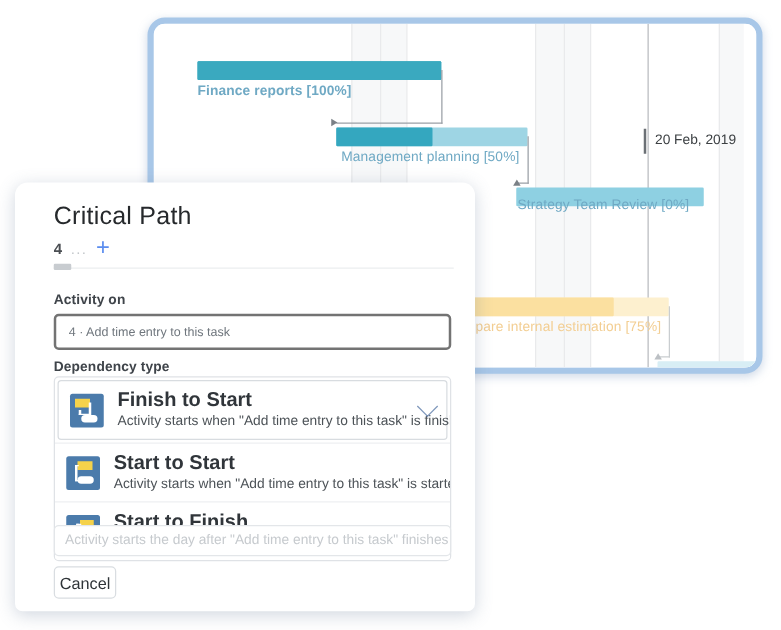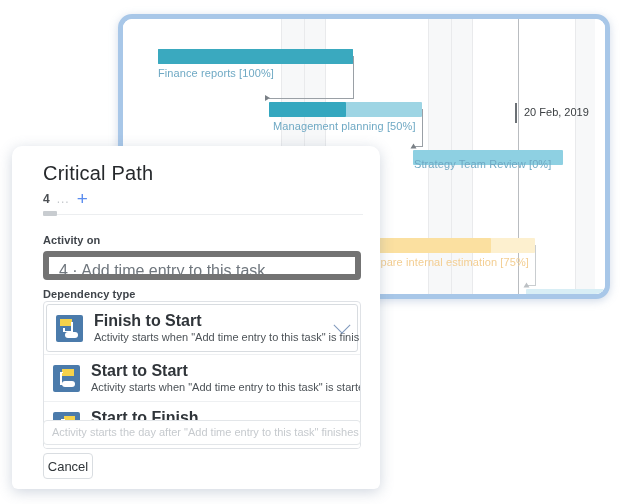--- a/index.html
+++ b/index.html
@@ -78,23 +78,23 @@
   #dialog-progress{position:absolute;left:31px;top:65px;width:14px;height:5px;background:#c8ccd0;border-radius:1px;}
 
   .field-label{
     position:absolute;
     font-size:11px;font-weight:bold;color:#3f444a;
     letter-spacing:.1px;
   }
   #depends-input{
     position:absolute;left:31px;top:105px;
     width:318px;height:29px;
-    border:6px solid #737373;border-radius:4px;
+    border:2px solid #737373;border-radius:4px;
     background:#fff;box-sizing:border-box;
-    font-size:16px;color:#6f767d;
+    font-size:10px;color:#6f767d;
     padding:0 10px;line-height:27px;
     white-space:nowrap;overflow:hidden;
   }
 
   #dep-list{
     position:absolute;left:31px;top:155px;
     width:318px;
     border:1px solid #dfe2e6;border-radius:4px;
     background:#fff;box-sizing:border-box;
     overflow:hidden;
@@ -167,21 +167,21 @@
     <div class="gridline" style="left:349px;"></div>
     <div class="gridline strong" style="left:395px;"></div>
     <div class="gridline" style="left:452px;"></div>
 
     <div id="today-marker" style="left:392px;top:84px;height:20px;"></div>
     <div id="today-label" style="left:401px;top:87px;text-align:center;">20 Feb, 2019</div>
 
     <div class="bar" style="left:35px;top:30px;width:195px;background:#3aa9bf;">
       <div class="fill" style="width:100%;background:#3aa9bf;"></div>
     </div>
-    <div class="bar-label" style="left:35px;top:48px;color:#6fa9c4;">Finance reports [100%]</div>
+    <div class="bar-label" style="left:35px;top:48px;color:#6fa9c4;font-weight:bold;">Finance reports [100%]</div>
     <div class="dep-link">
       <div class="seg" style="left:230px;top:37px;width:1px;height:43px;"></div>
       <div class="seg" style="left:146px;top:79px;width:85px;height:1px;"></div>
     </div>
     <div class="dep-arrow" style="left:142px;top:76px;transform:rotate(180deg);"></div>
 
     <div class="bar" style="left:146px;top:83px;width:153px;background:#9ed5e4;">
       <div class="fill" style="width:50%;background:#34a7bf;"></div>
     </div>
     <div class="bar-label" style="left:150px;top:101px;color:#6fa9c4;">Management planning [50%]</div>

